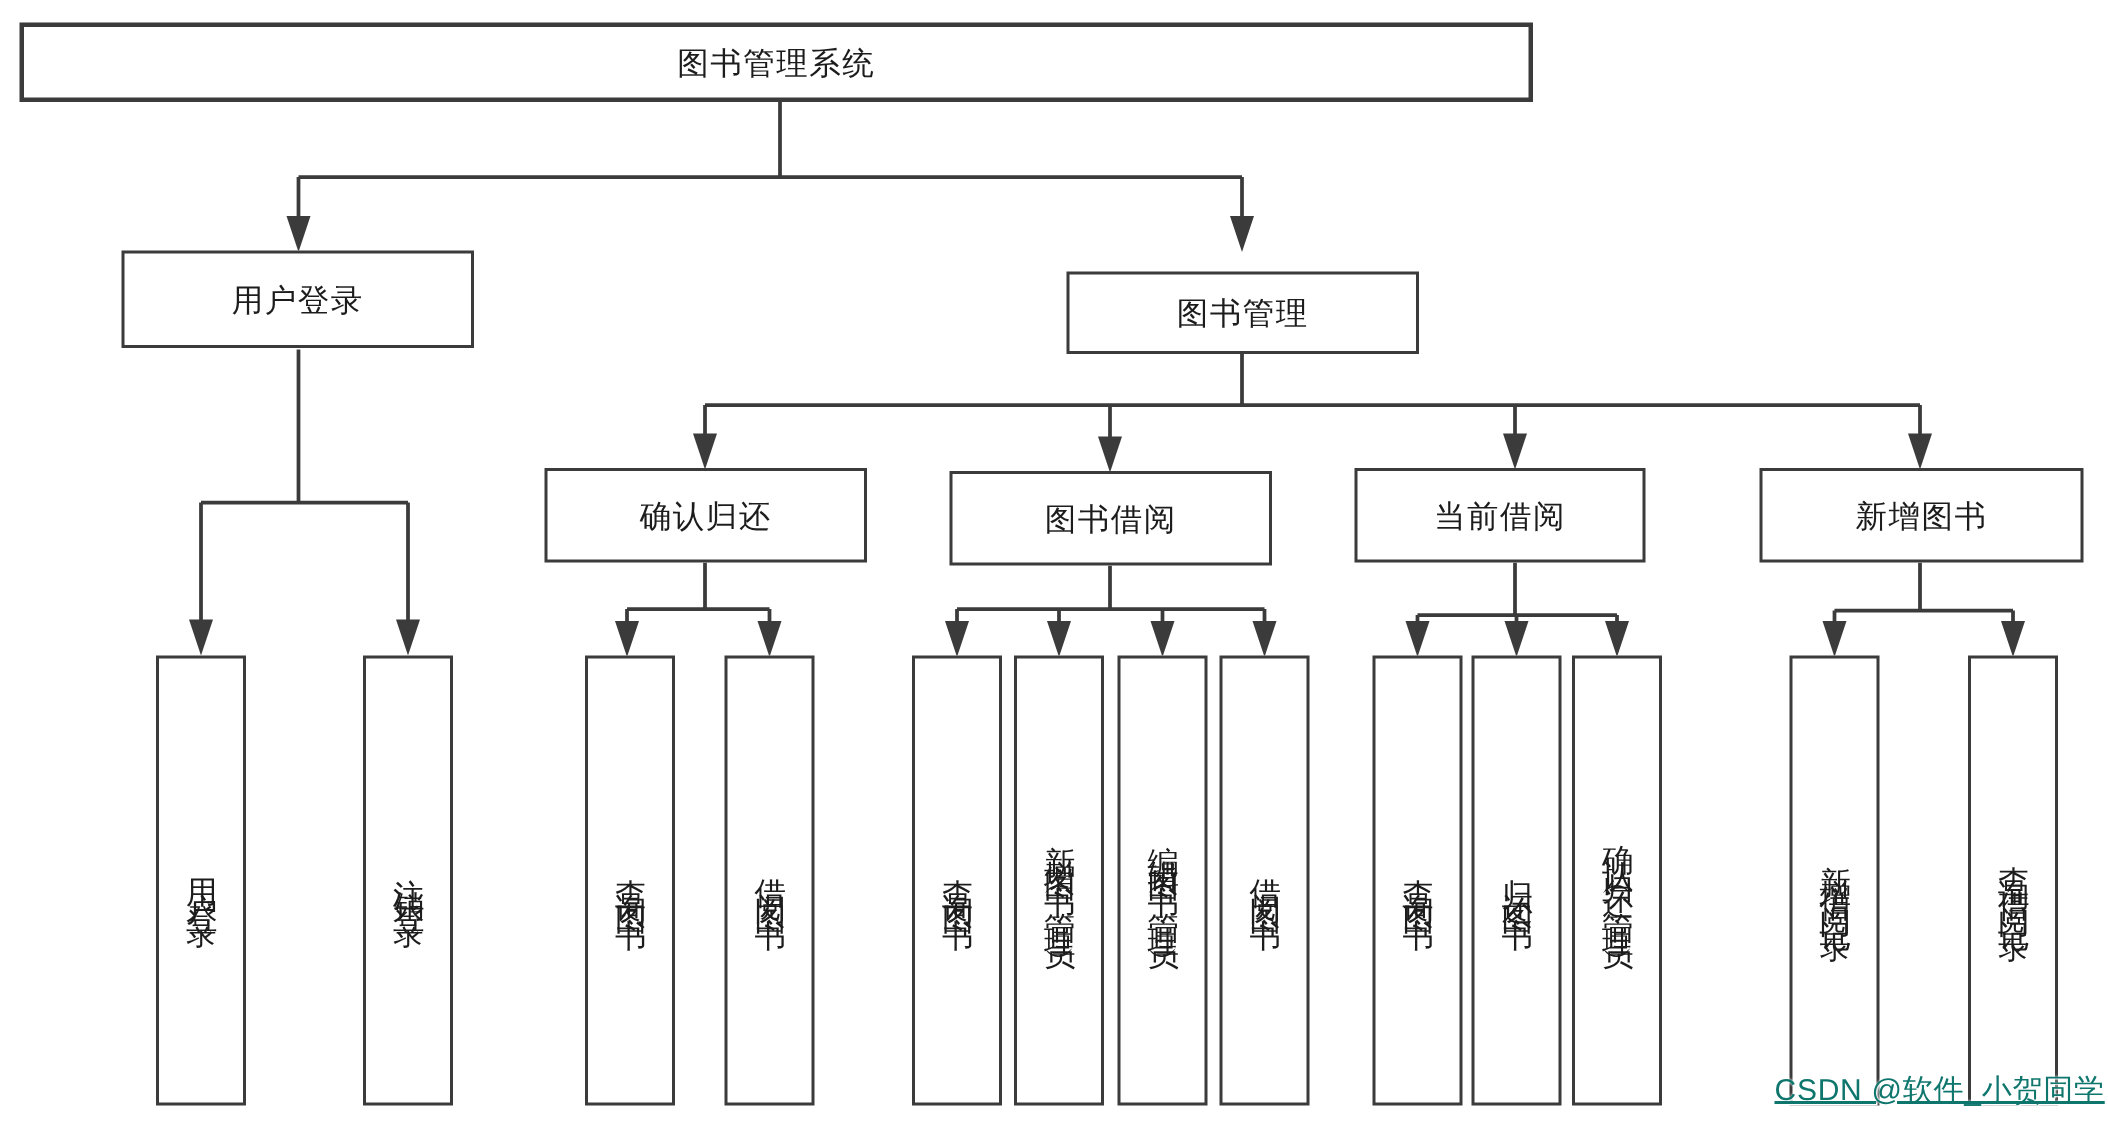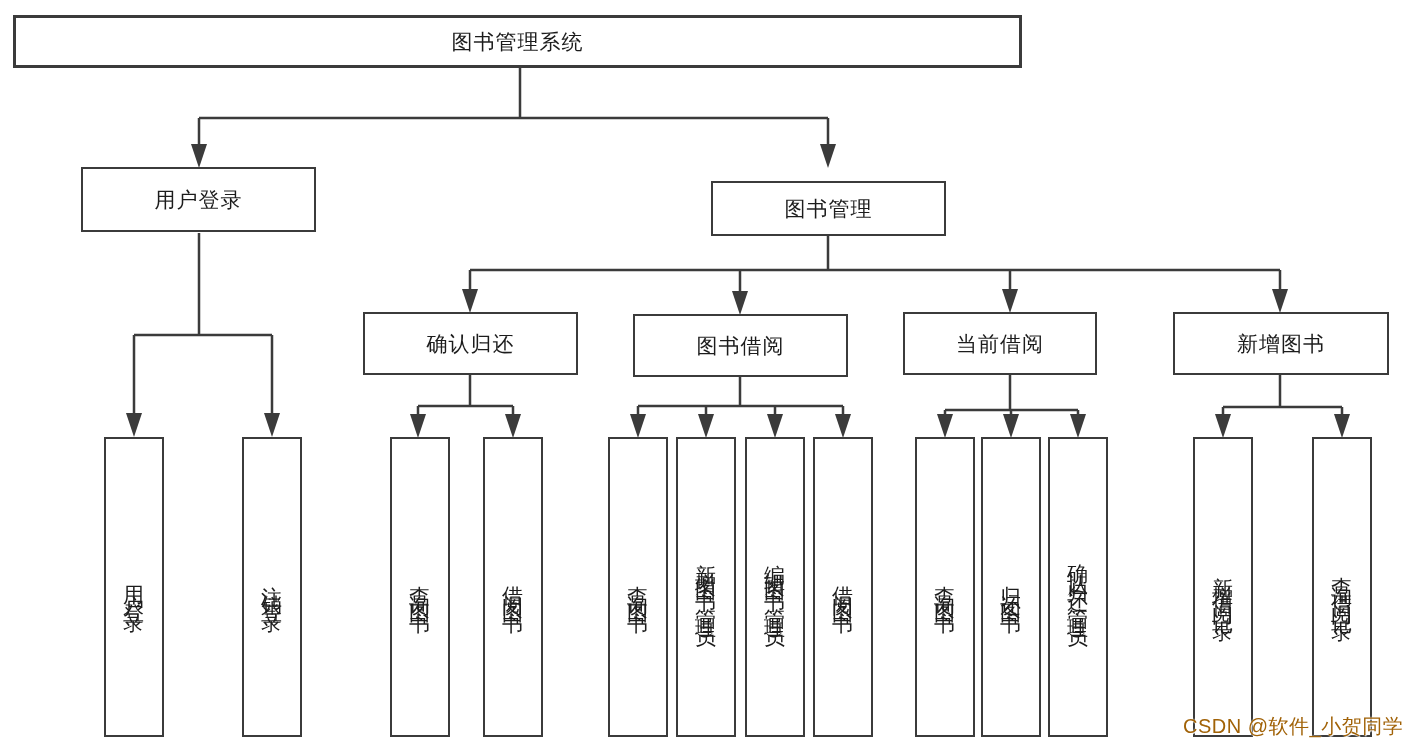--- a/index.html
+++ b/index.html
@@ -73,24 +73,25 @@
   .leaf-10 { left: 981px; }
   .leaf-11 { left: 1048px; }
   .leaf-12 { left: 1193px; }
   .leaf-13 { left: 1312px; }
   .watermark {
     position: absolute;
     left: 1183px;
     top: 713px;
     z-index: 5;
     font-size: 20px;
-    color: #a16207;
+    color: #0f766e;
     letter-spacing: 0.5px;
     text-shadow: 0 0 2px #ffffff, 1px 1px 1px #ffffff;
     white-space: nowrap;
+    text-decoration: underline;
   }
 </style>
 </head>
 <body>
 
 <div class="stage">
 
   <svg class="connectors" width="1405" height="747" viewBox="0 0 1405 747">
     <g stroke="#3b3b3b" stroke-width="2.5" fill="none">
       <path d="M520,68 V118 M199,118 H828 M199,118 V146 M828,118 V146"></path>

